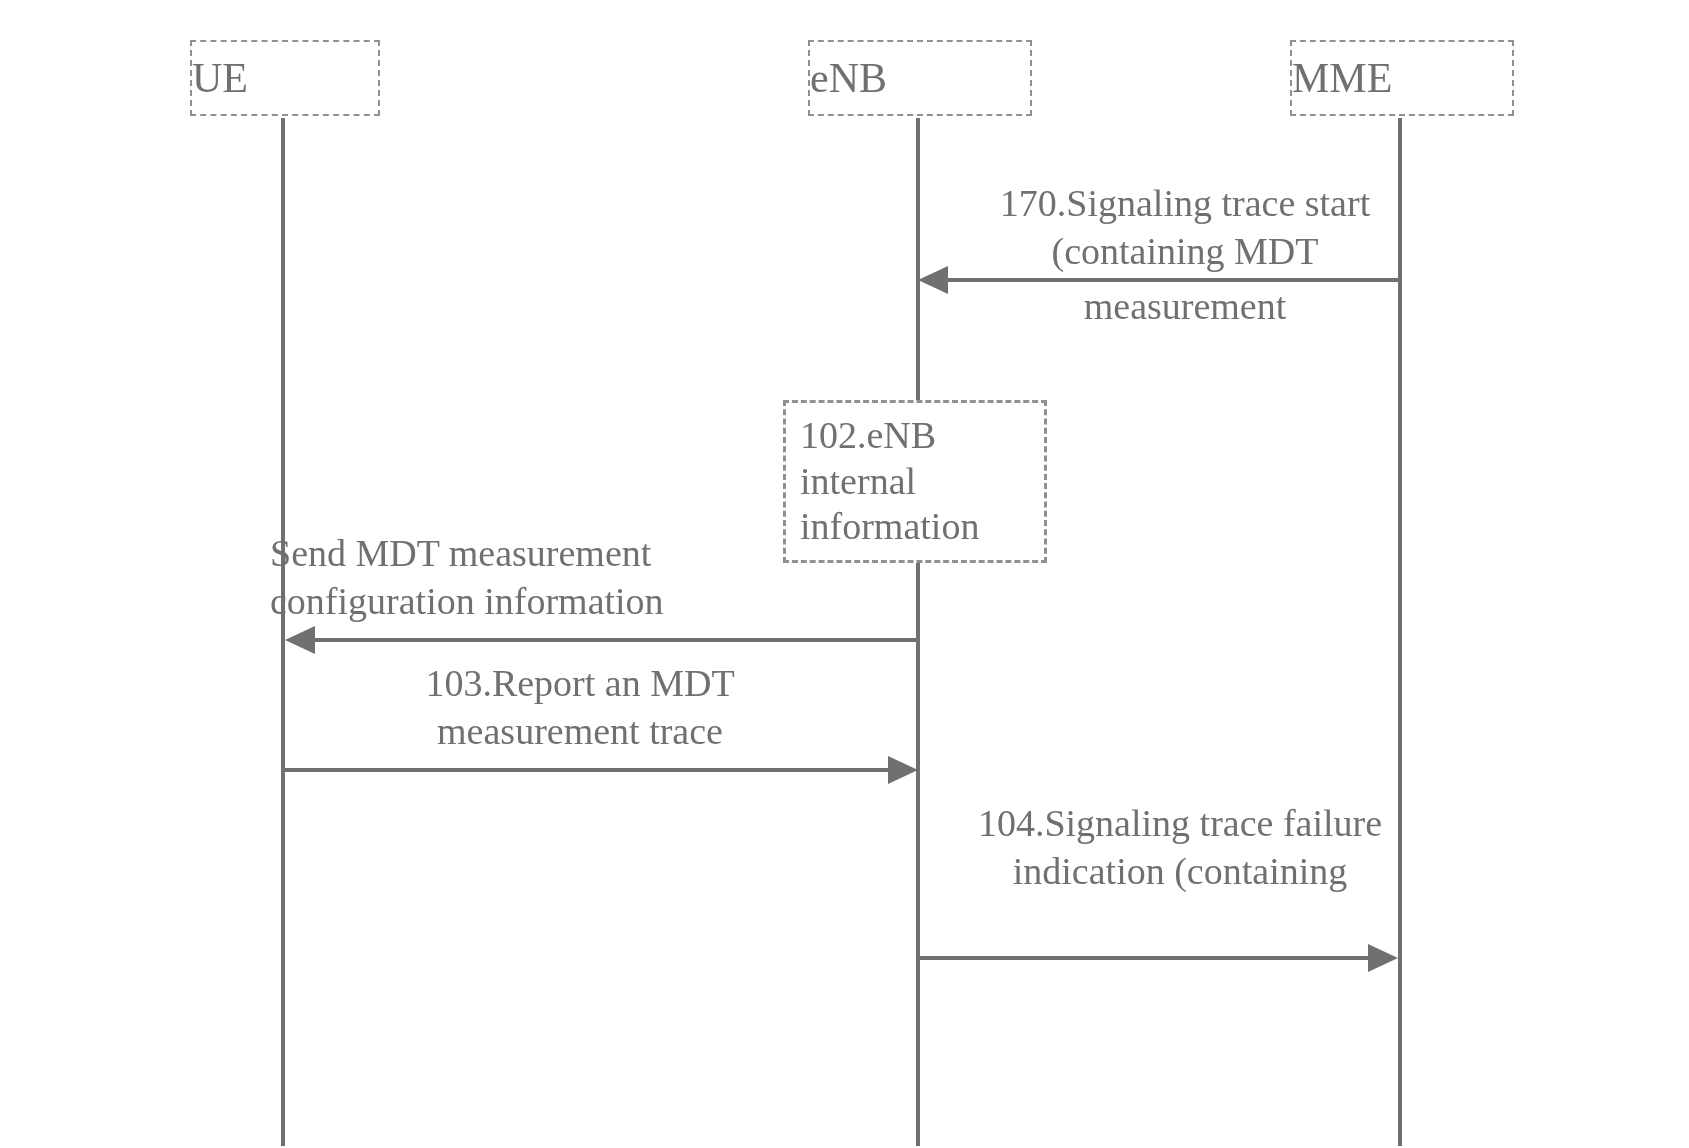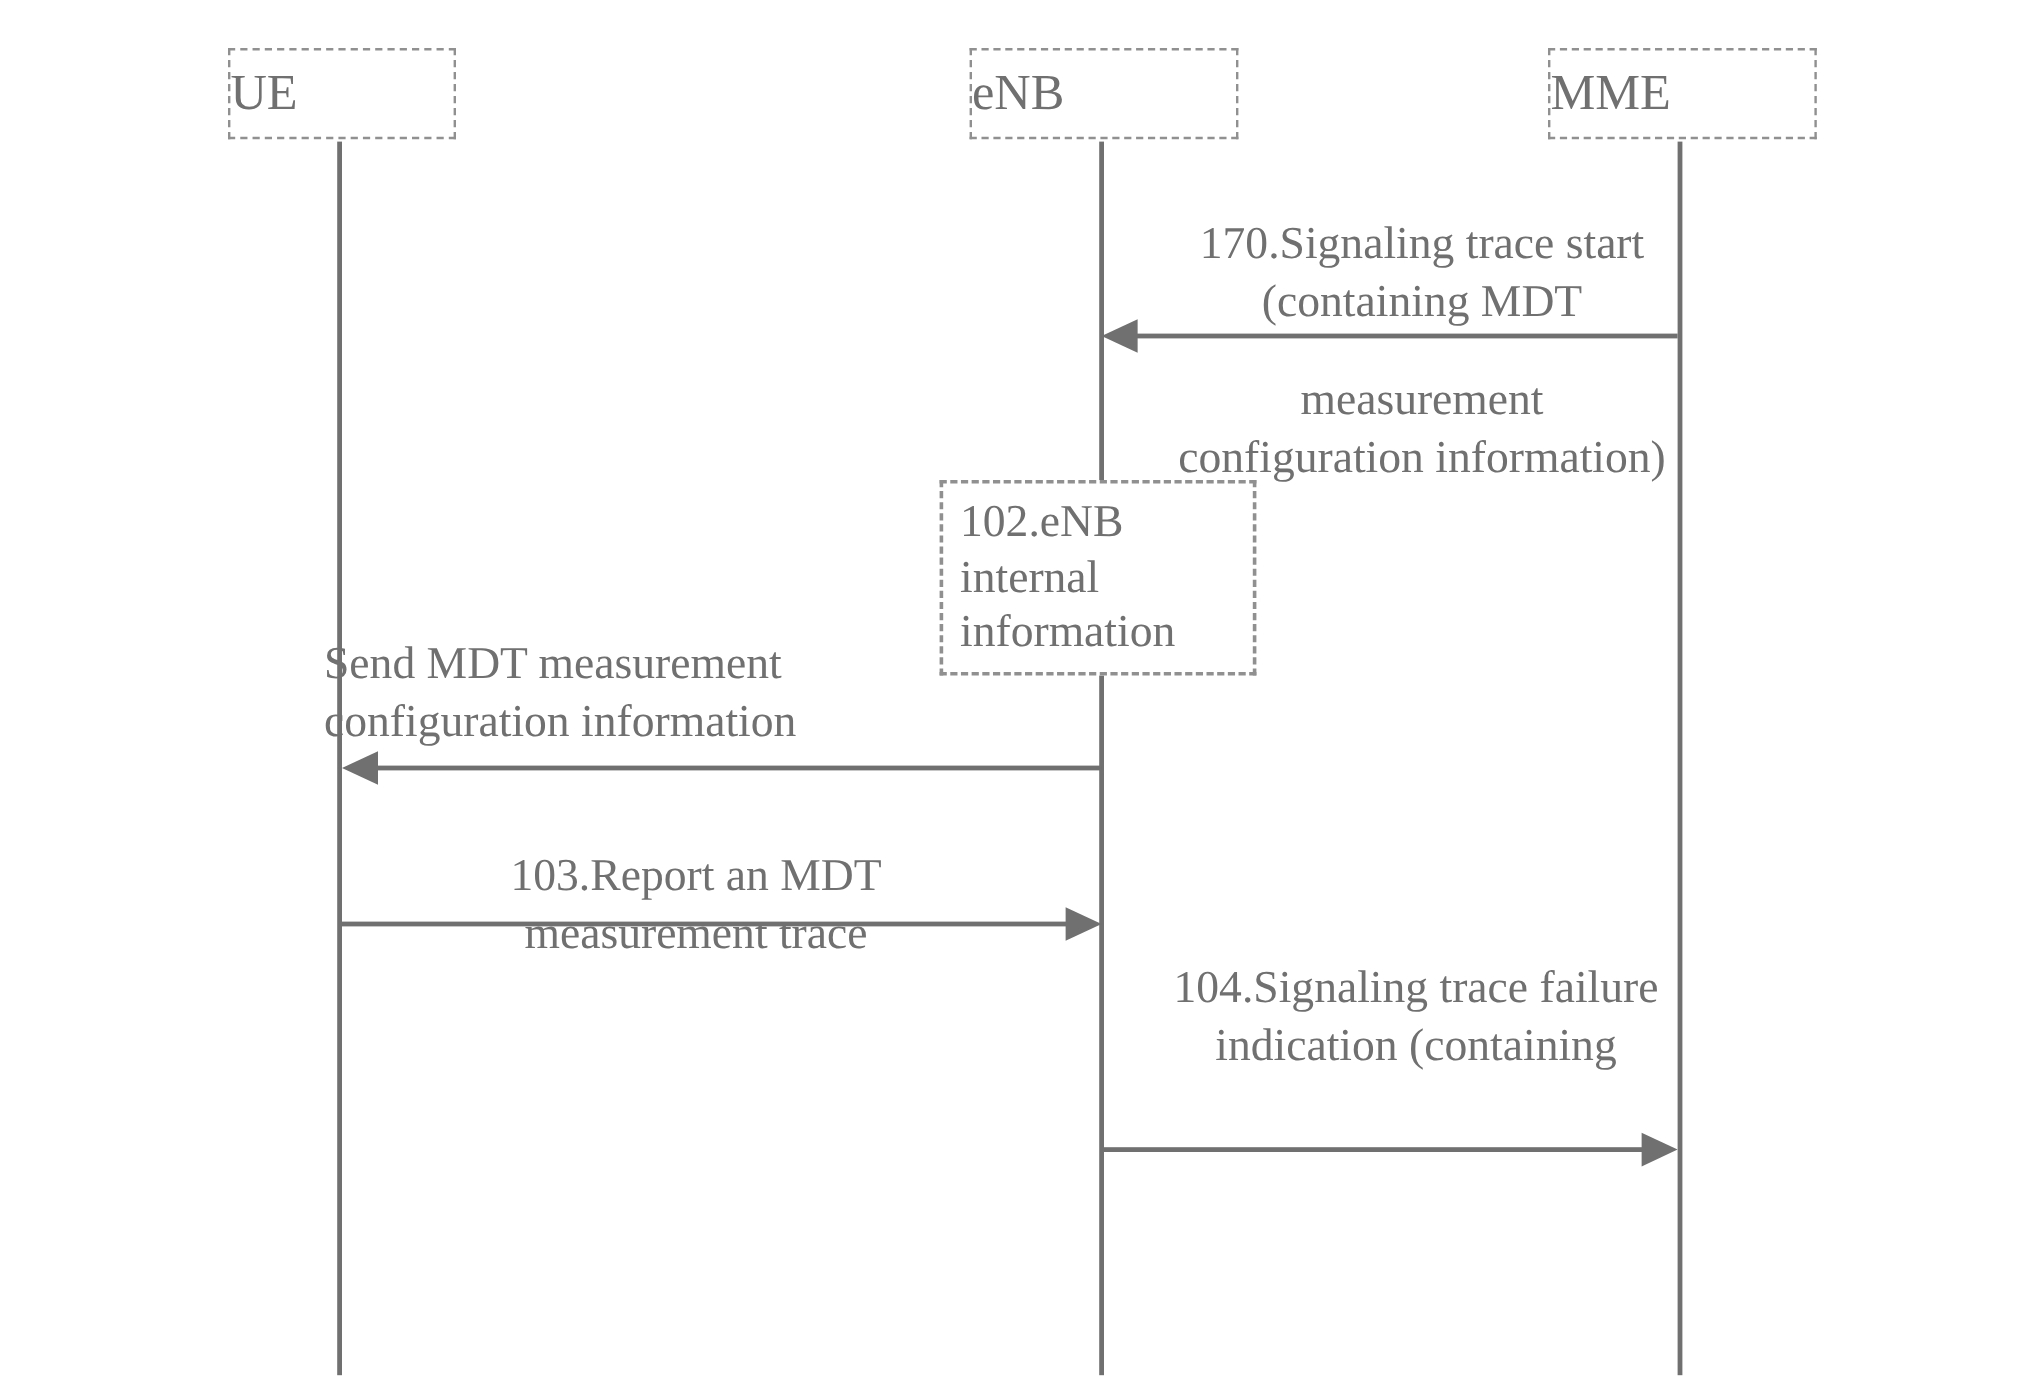--- a/index.html
+++ b/index.html
@@ -77,41 +77,40 @@
 </div>
 
 <div class="lifeline" style="left:281px; height:1028px;"></div>
 <div class="lifeline" style="left:916px; height:1028px;"></div>
 <div class="lifeline" style="left:1398px; height:1028px;"></div>
 
 <div class="msg-label" style="left:960px; top:180px; width:450px;">
   <span>170.Signaling trace start</span><br>
   <span>(containing MDT</span><br>
 </div>
-<div class="msg-label" style="left:960px; top:283px; width:450px;margin-top:27px;">
+<div class="msg-label" style="left:960px; top:283px; width:450px;">
   <span>measurement</span><br>
-  <span>configuration information)</span>
 </div>
 <div class="arrow-line" style="left:946px; top:278px; width:452px;"></div>
 <div class="arrow-head-left" style="left:918px; top:266px;"></div>
 
 <div class="process-box" style="left:783px; top:400px; width:230px;">
   <span>102.eNB</span><br>
   <span>internal</span><br>
   <span>information</span>
 </div>
 
 <div class="msg-label" style="left:270px; top:530px; width:500px; text-align:left;">
   <span>Send MDT measurement</span><br>
   <span>configuration information</span>
 </div>
 <div class="arrow-line" style="left:313px; top:638px; width:605px;"></div>
 <div class="arrow-head-left" style="left:285px; top:626px;"></div>
 
-<div class="msg-label" style="left:310px; top:660px; width:540px;margin-top:47px;">
+<div class="msg-label" style="left:310px; top:660px; width:540px;">
   <span>103.Report an MDT</span><br>
   <span>measurement trace</span>
 </div>
 <div class="arrow-line" style="left:285px; top:768px; width:605px;"></div>
 <div class="arrow-head-right" style="left:888px; top:756px;"></div>
 
 <div class="msg-label" style="left:940px; top:800px; width:480px;">
   <span>104.Signaling trace failure</span><br>
   <span>indication (containing</span><br>
 </div>

